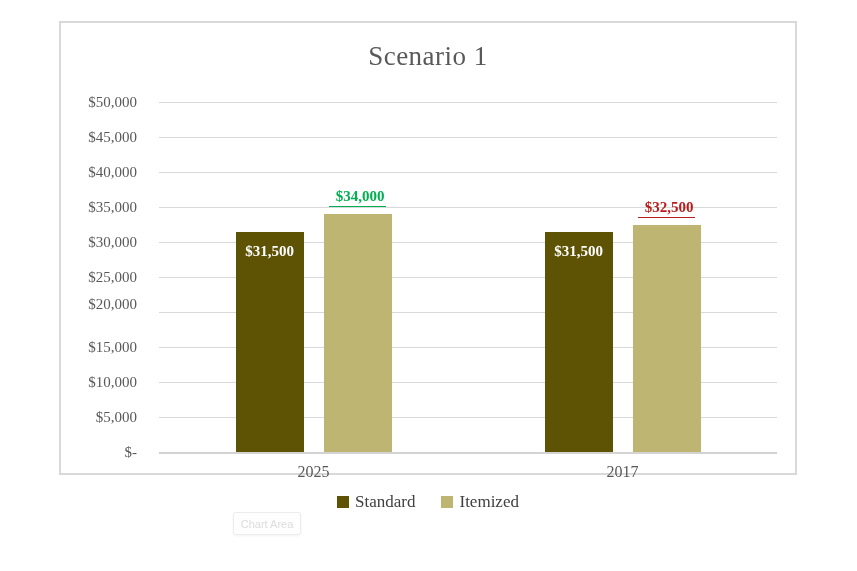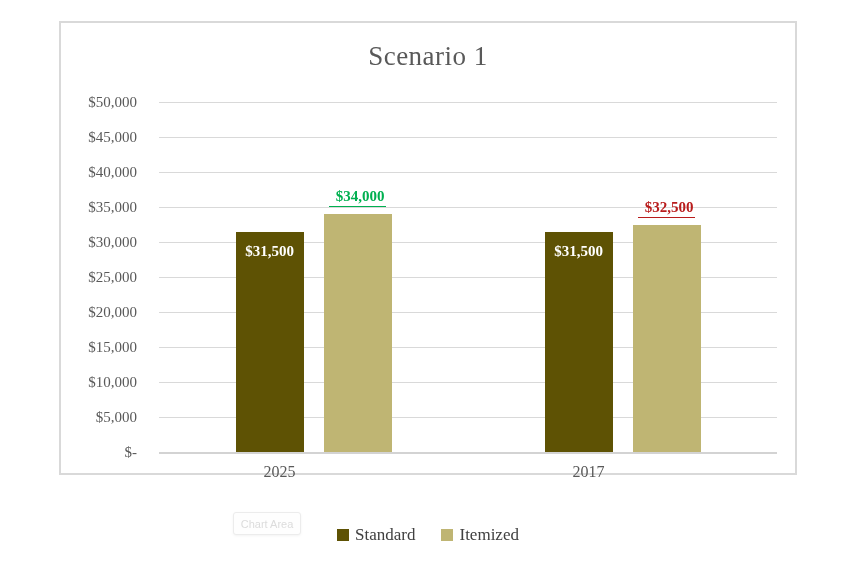--- a/index.html
+++ b/index.html
@@ -14,38 +14,38 @@
     position: absolute; left: 0; top: 18px; width: 100%;
     text-align: center; font-size: 27px; color: #595959; letter-spacing: 0.5px;
   }
   .gridline { position: absolute; height: 1px; background: #D9D9D9; }
   .gridline.baseline { height: 2px; background: #D3D3D3; }
   .ytick {
     position: absolute; left: 0; width: 76px; text-align: right;
     font-size: 15px; color: #595959; line-height: 18px;
   }
   .xtick {
-    position: absolute; width: 100px; 
+    position: absolute; width: 100px; text-align: center;
     font-size: 16px; color: #595959; font-family: Liberation Serif, serif;
   }
   .bar { position: absolute; }
   .dlabel-inside {
     position: absolute; text-align: center; font-size: 15px; font-weight: bold;
     color: #FFFFFF; line-height: 18px;
   }
   .dlabel-above {
     position: absolute; text-align: center; font-size: 15px; font-weight: bold;
     line-height: 18px;
   }
   .dlabel-above .u {
     display: inline-block; padding: 0 2px 1px 7px;
     border-bottom: 1.5px solid currentColor;
   }
   .legend {
-    position: absolute; left: 0; top: 502px; width: 100%;
+    position: absolute; left: 0; top: 469px; width: 100%;
     display: flex; justify-content: center; align-items: flex-start; gap: 26px;
   }
   .legend-item { display: flex; align-items: center; gap: 6px; }
   .legend-swatch { width: 12px; height: 12px; display: inline-block; }
   .legend-label { font-size: 17px; color: #404040; }
   .tooltip {
     position: absolute; left: 172px; top: 489px; width: 68px; height: 23px;
     background: #FEFEFE; border: 1px solid #ECECEC; border-radius: 3px;
     box-shadow: 0 1px 3px rgba(0,0,0,0.05);
     display: flex; align-items: center; justify-content: center;
@@ -81,21 +81,21 @@
     <div class="ytick" style="top: 105px;">$45,000</div>
     <div class="gridline" style="left: 98px; top: 149px; width: 618px;"></div>
     <div class="ytick" style="top: 140px;">$40,000</div>
     <div class="gridline" style="left: 98px; top: 184px; width: 618px;"></div>
     <div class="ytick" style="top: 175px;">$35,000</div>
     <div class="gridline" style="left: 98px; top: 219px; width: 618px;"></div>
     <div class="ytick" style="top: 210px;">$30,000</div>
     <div class="gridline" style="left: 98px; top: 254px; width: 618px;"></div>
     <div class="ytick" style="top: 245px; text-align: right;">$25,000</div>
     <div class="gridline" style="left: 98px; top: 289px; width: 618px;"></div>
-    <div class="ytick" style="top: 280px;">$20,000</div>
+    <div class="ytick" style="top: 272px;">$20,000</div>
     <div class="gridline" style="left: 98px; top: 324px; width: 618px;"></div>
     <div class="ytick" style="top: 315px;">$15,000</div>
     <div class="gridline" style="left: 98px; top: 359px; width: 618px;"></div>
     <div class="ytick" style="top: 350px;">$10,000</div>
     <div class="gridline" style="left: 98px; top: 394px; width: 618px;"></div>
     <div class="ytick" style="top: 385px;">$5,000</div>
     <div class="gridline baseline" style="left: 98px; top: 429px; width: 618px;"></div>
     <div class="ytick" style="top: 420px;">$-</div>
     <div class="xtick" style="left: 202.5px; top: 440px;">2025</div>
     <div class="bar" style="left: 174.5px; top: 208.5px; width: 68px; height: 220.5px; background: rgb(94, 82, 4);"></div>

